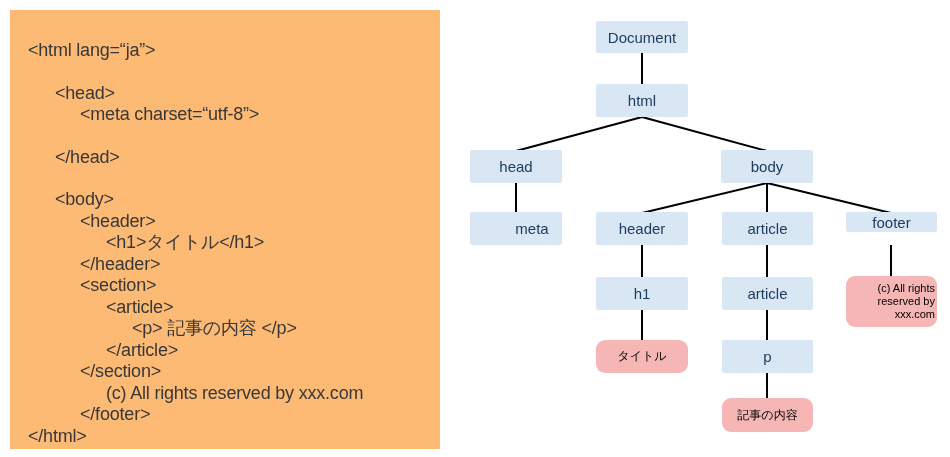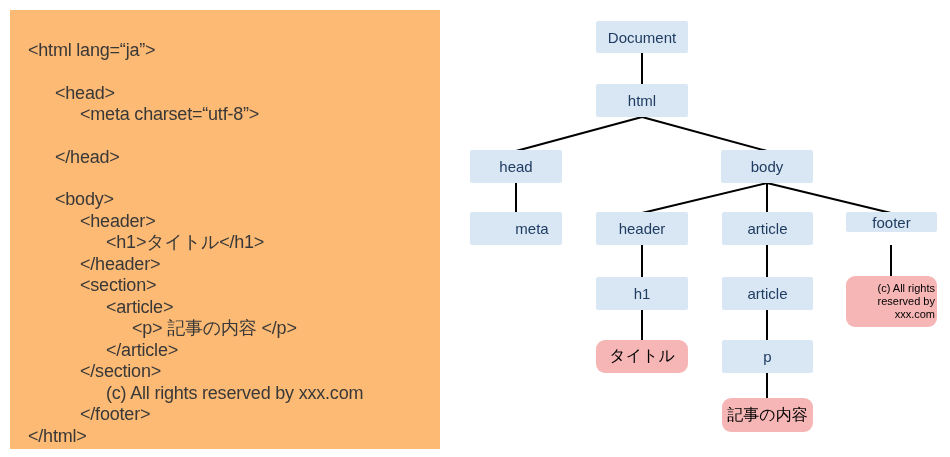--- a/index.html
+++ b/index.html
@@ -49,21 +49,21 @@
   .node.element {
     background: #d9e7f5;
     color: #1f3c61;
     border-radius: 2px;
     font-size: 15px;
   }
   .node.textnode {
     background: #f6b6b6;
     color: #000000;
     border-radius: 9px;
-    font-size: 16px;
+    font-size: 12px;
   }
   .node.small { font-size: 11px; line-height: 13px; padding: 2px; }
 
   
   .n-document  { left: 596px; top:  21px; width: 92px; height: 32px; }
   .n-html      { left: 596px; top:  84px; width: 92px; height: 33px; }
   .n-head      { left: 470px; top: 150px; width: 92px; height: 33px; }
   .n-body      { left: 721px; top: 150px; width: 92px; height: 33px; }
   .n-meta      { left: 470px; top: 212px; width: 92px; height: 33px; padding-left: 32px; }
   .n-header    { left: 596px; top: 212px; width: 92px; height: 33px; }

